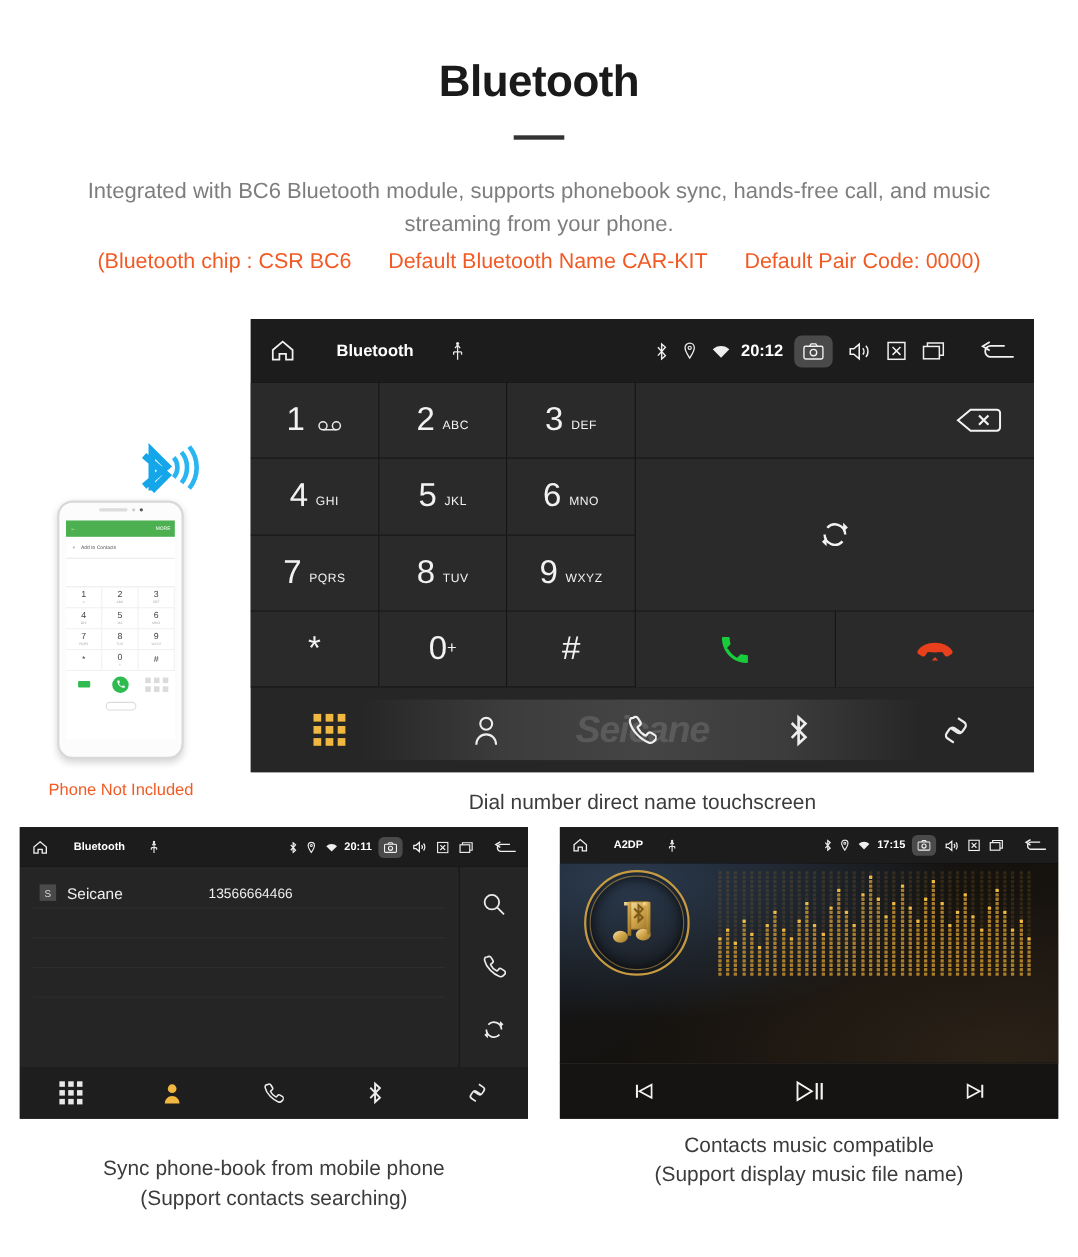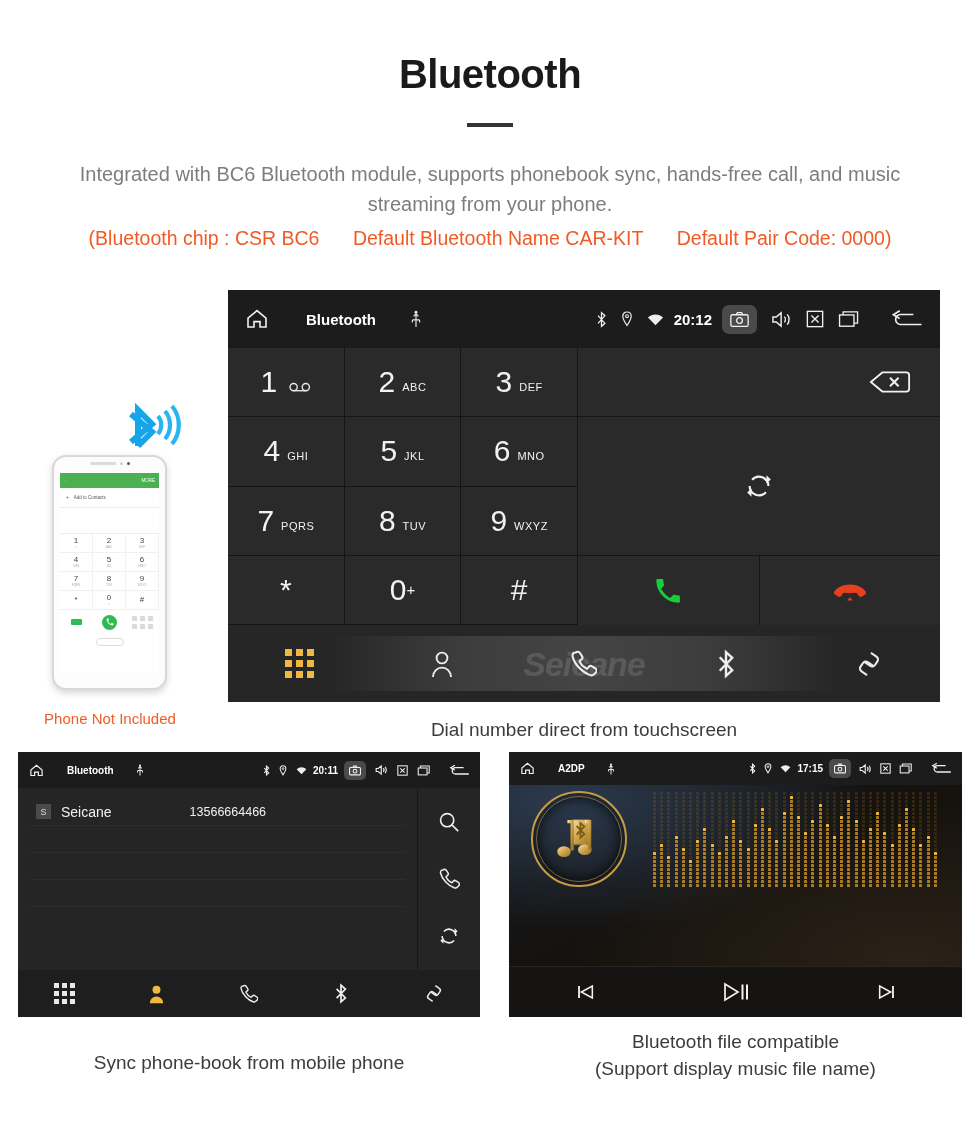--- a/index.html
+++ b/index.html
@@ -587,21 +587,21 @@
         <svg width="26" height="30" viewBox="0 0 24 28">
             <g fill="none" stroke="#ececec" stroke-width="1.9" stroke-linejoin="round">
               <path d="M13.8 3.6 19 7.1a3.2 3.2 0 0 1 .9 4.4l-2.3 3.4a3.2 3.2 0 0 1-4.4.9l-5.2-3.5"></path>
               <path d="M10.2 24.4 5 20.9a3.2 3.2 0 0 1-.9-4.4l2.3-3.4a3.2 3.2 0 0 1 4.4-.9l5.2 3.5"></path>
             </g>
           </svg>
       </span>
     </div>
   </div>
 </div>
-<div class="caption" style="left:228px;top:716px;width:712px;">Dial number direct from touchscreen</div>
+<div class="caption" style="left:228px;top:716px;width:712px;">Dial number direct name touchscreen</div>
 
 <div class="unit" id="phonebook-unit">
   <div class="statusbar">
     <div class="sb-left">
       <span>
         <svg width="17" height="15" viewBox="0 0 24 24">
             <path fill="none" stroke="#f0f0f0" stroke-width="1.9" d="M3 11.2 12 3.6l9 7.6V20h-6v-5.4H9V20H3z"></path>
           </svg>
       </span>
       <span class="sb-title">Bluetooth</span>
@@ -740,20 +740,21 @@
               <path d="M13.8 3.6 19 7.1a3.2 3.2 0 0 1 .9 4.4l-2.3 3.4a3.2 3.2 0 0 1-4.4.9l-5.2-3.5"></path>
               <path d="M10.2 24.4 5 20.9a3.2 3.2 0 0 1-.9-4.4l2.3-3.4a3.2 3.2 0 0 1 4.4-.9l5.2 3.5"></path>
             </g>
           </svg>
       </span>
     </div>
   </div>
 </div>
 <div class="caption" style="left:18px;top:1028px;width:462px;margin-top:21px;">
   <div>Sync phone-book from mobile phone</div>
+  <div>(Support contacts searching)</div>
 </div>
 
 <div class="unit" id="music-unit">
   <div class="statusbar">
     <div class="sb-left">
       <span>
         <svg width="17" height="15" viewBox="0 0 24 24">
             <path fill="none" stroke="#f0f0f0" stroke-width="1.9" d="M3 11.2 12 3.6l9 7.6V20h-6v-5.4H9V20H3z"></path>
           </svg>
       </span>
@@ -1826,15 +1827,15 @@
       <span>
         <svg width="22" height="22" viewBox="0 0 24 24">
             <path fill="none" stroke="#f2f2f2" stroke-width="1.7" d="M4 5.5v13L16 12z"></path>
             <path stroke="#f2f2f2" stroke-width="2" d="M18.5 5.5v13"></path>
           </svg>
       </span>
     </div>
   </div>
 </div>
 <div class="caption" style="left:509px;top:1028px;width:453px;">
-  <div>Bluetooth file compatible</div>
+  <div>Contacts music compatible</div>
   <div>(Support display music file name)</div>
 </div>
 
 </body></html>

